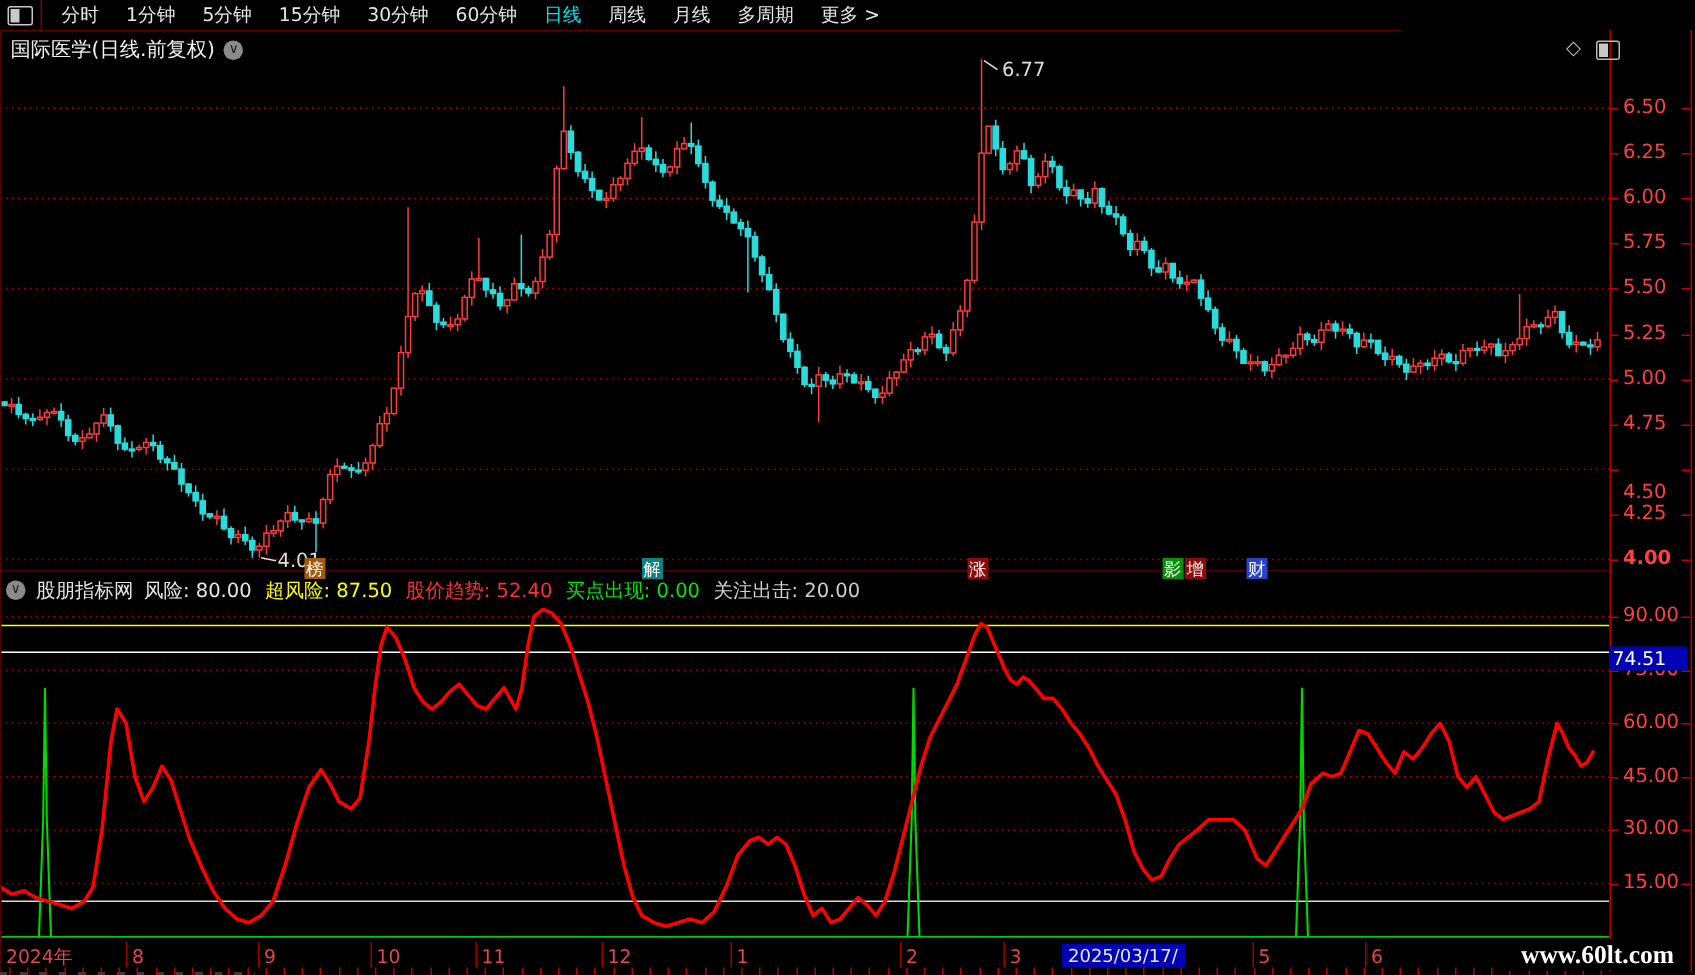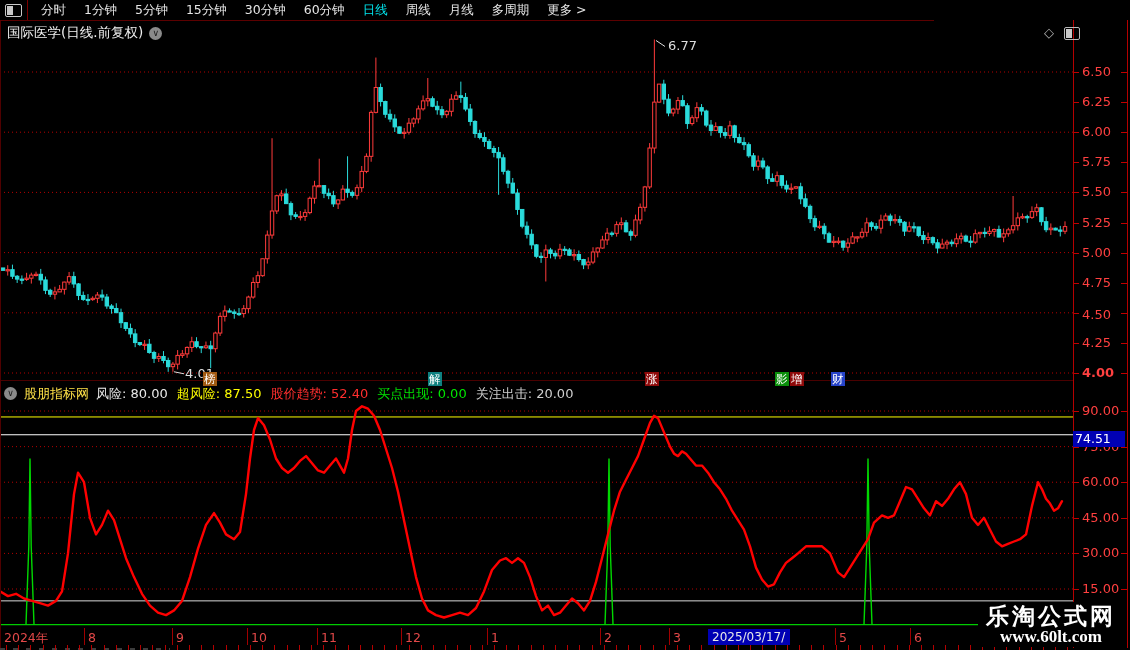--- a/index.html
+++ b/index.html
@@ -27,21 +27,21 @@
                display:inline-flex;align-items:center;justify-content:center;line-height:1;}
   .corner-icon{position:absolute;top:25px;color:#b8b8b8;font-size:13px;z-index:20;}
   .split-icon{position:absolute;top:27px;width:14px;height:11px;border:1px solid #b8b8b8;border-radius:2px;z-index:20;}
   .split-icon::after{content:"";position:absolute;left:1px;top:1px;bottom:1px;width:6px;background:#c8c8c8;}
   
   .ev-badge{position:absolute;top:372px;height:14px;color:#fff;font-size:11.5px;line-height:14px;
             padding:0 1px;z-index:15;}
   
   .ind-header{position:absolute;top:385px;left:4px;height:17px;display:flex;align-items:center;gap:7px;
               font-size:13px;z-index:20;white-space:nowrap;}
-  .ind-src{color:#fde047;}
+  .ind-src{color:#e5e5e5;}
   
   .val-badge{position:absolute;left:1073px;width:50px;height:16px;background:#0000b4;color:#fff;
              font-size:12.5px;line-height:16px;padding-left:2px;z-index:25;}
   .date-badge{position:absolute;height:16px;background:#0000b4;color:#e8e8e8;font-size:12px;
               line-height:16px;padding:0 4px;z-index:25;}
   .t-label{position:absolute;top:630px;color:#e24848;font-size:12.5px;z-index:12;}
   .t-sep{position:absolute;top:628px;width:1px;height:17px;background:#a00000;z-index:11;}
   .mtick{position:absolute;top:645px;width:1px;height:5px;background:#b40000;z-index:11;}
   
   .watermark{position:absolute;right:14px;bottom:3px;background:#000;text-align:center;z-index:40;padding:2px 0 0 8px;}
@@ -564,21 +564,21 @@
       <div class="tickR" style="top: 192.4px;"></div>
       <div class="y-label" style="top: 215.5px;">5.25</div>
       <div class="tickL" style="top: 222.5px;"></div>
       <div class="tickR" style="top: 222.5px;"></div>
       <div class="y-label" style="top: 245.6px;">5.00</div>
       <div class="tickL" style="top: 252.6px;"></div>
       <div class="tickR" style="top: 252.6px;"></div>
       <div class="y-label" style="top: 275.7px;">4.75</div>
       <div class="tickL" style="top: 282.7px;"></div>
       <div class="tickR" style="top: 282.7px;"></div>
-      <div class="y-label" style="top: 308px;">4.50</div>
+      <div class="y-label" style="top: 322px;">4.50</div>
       <div class="tickL" style="top: 312.8px;"></div>
       <div class="tickR" style="top: 312.8px;"></div>
       <div class="y-label" style="top: 335.9px;">4.25</div>
       <div class="tickL" style="top: 342.9px;"></div>
       <div class="tickR" style="top: 342.9px;"></div>
       <div class="y-label" style="top: 366px; font-weight: bold;">4.00</div>
       <div class="tickL" style="top: 373px;"></div>
       <div class="tickR" style="top: 373px;"></div>
     </div>
   <div id="event-badges">
@@ -756,16 +756,15 @@
       <div class="mtick" style="left: 1031px;"></div>
       <div class="mtick" style="left: 1043px;"></div>
       <div class="mtick" style="left: 1055px;"></div>
       <div class="mtick" style="left: 1067px;"></div>
     </div>
   <div class="date-badge" id="date-badge" style="left: 708px; width: 74px; top: 629px;">2025/03/17/一</div>
 
   <div class="bottom-strip"></div>
 
   <div class="watermark">
-    <div class="wm1">乐淘公式网</div>
     <div class="wm2">www.60lt.com</div>
   </div>
 </div>
 
 </body></html>

